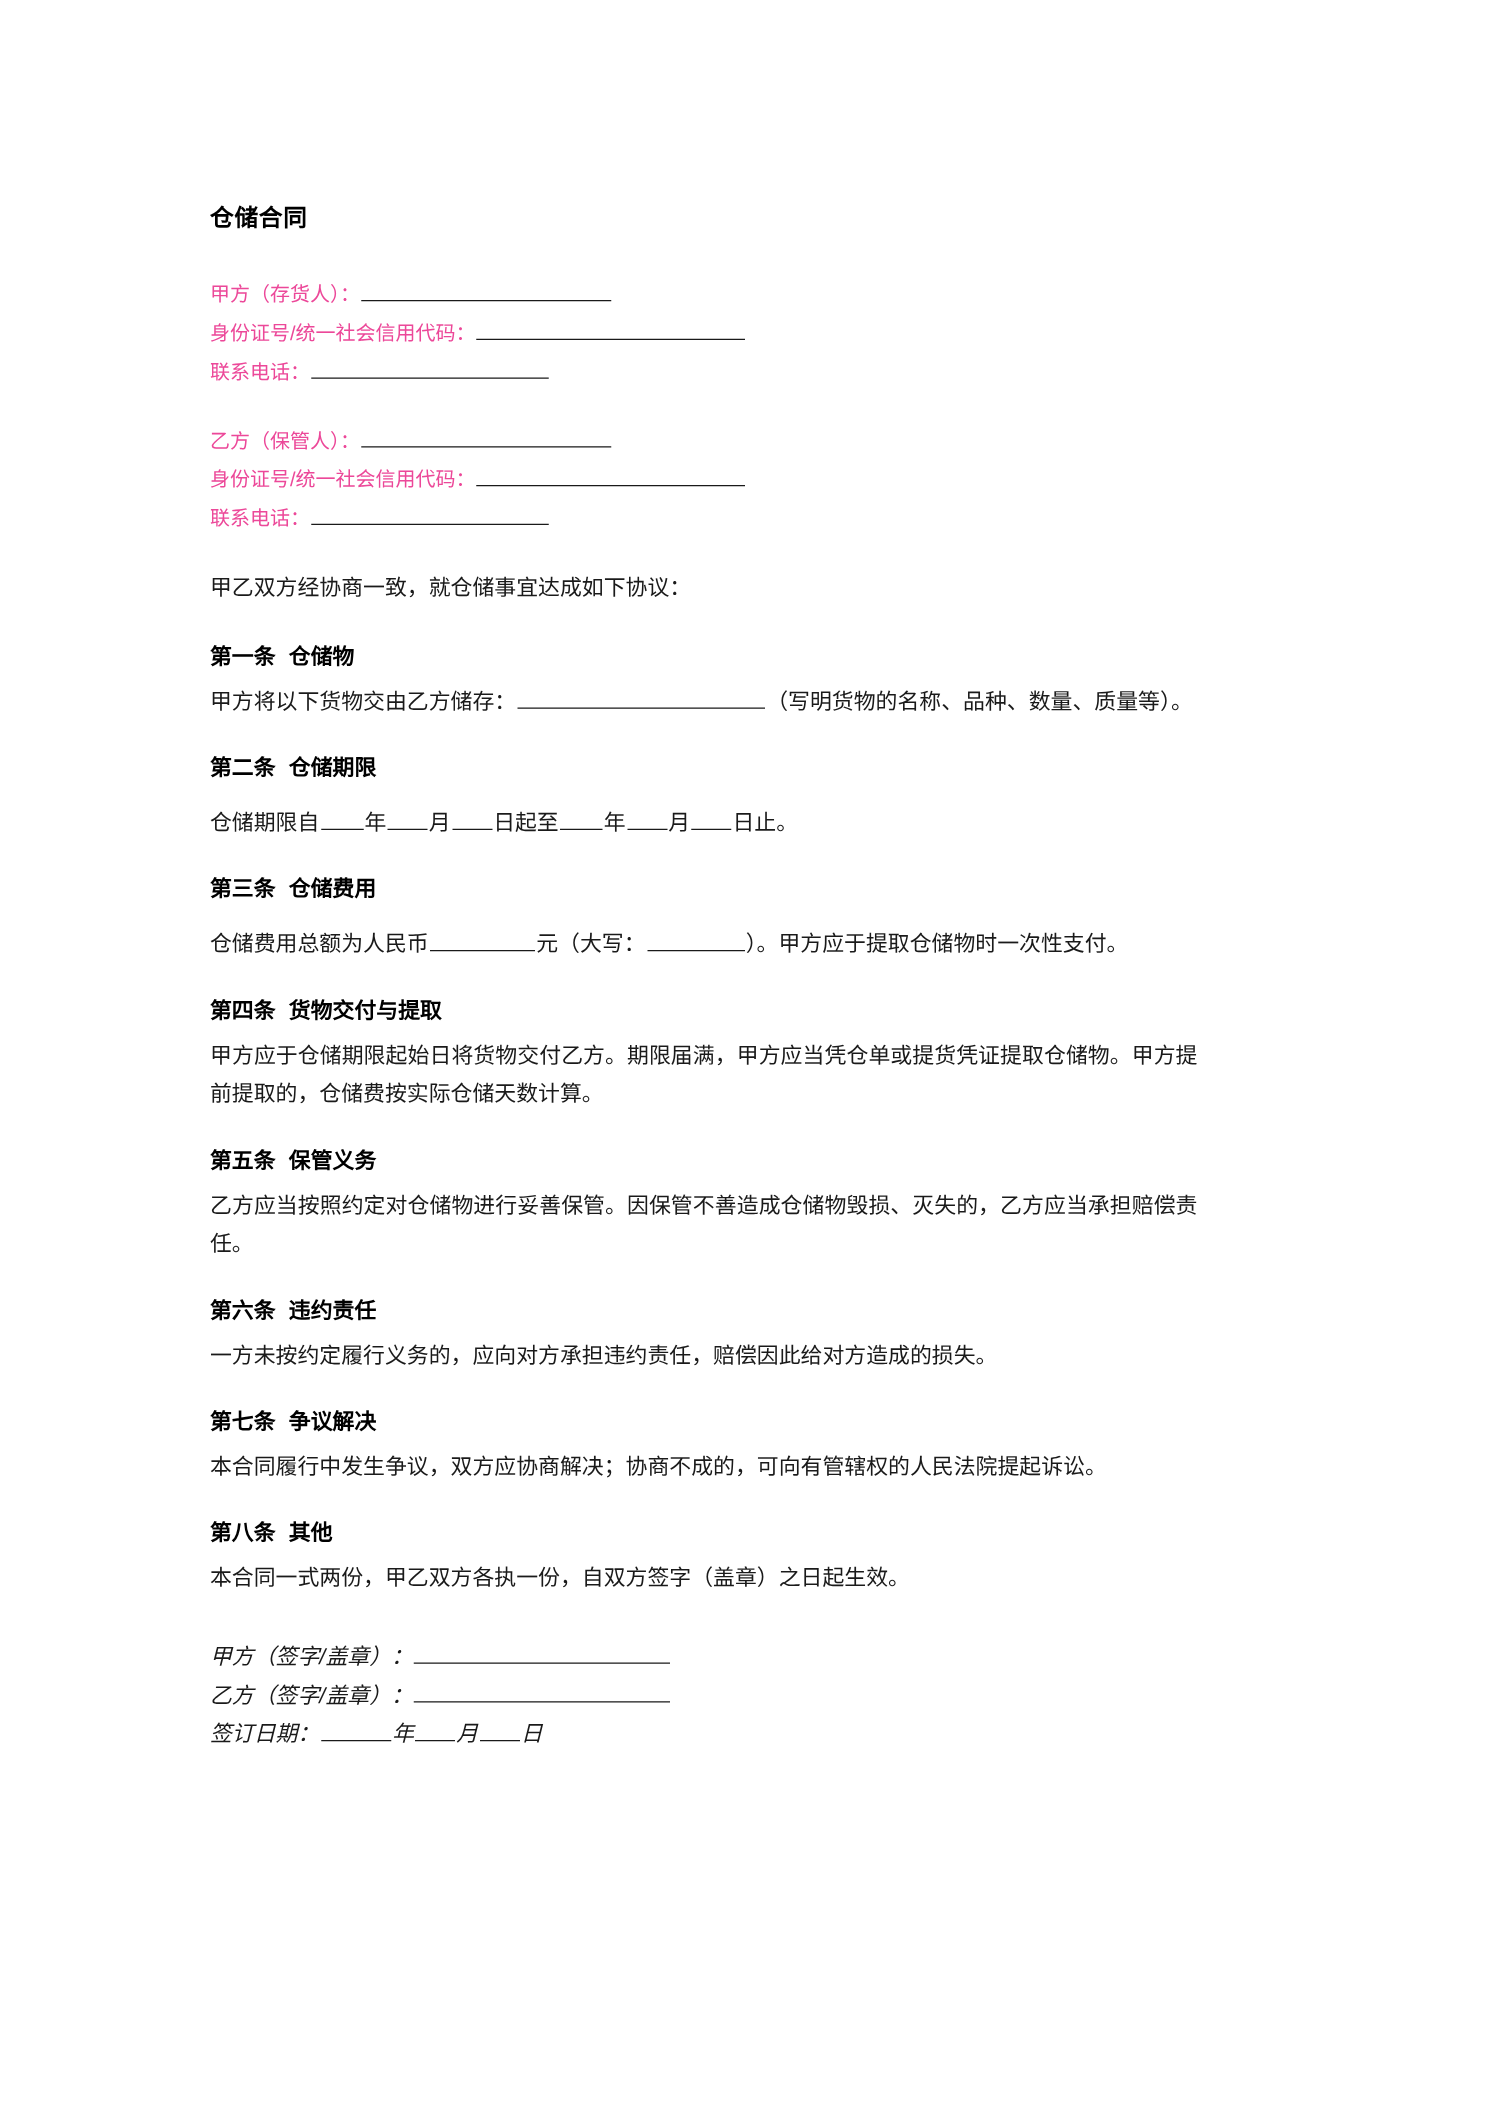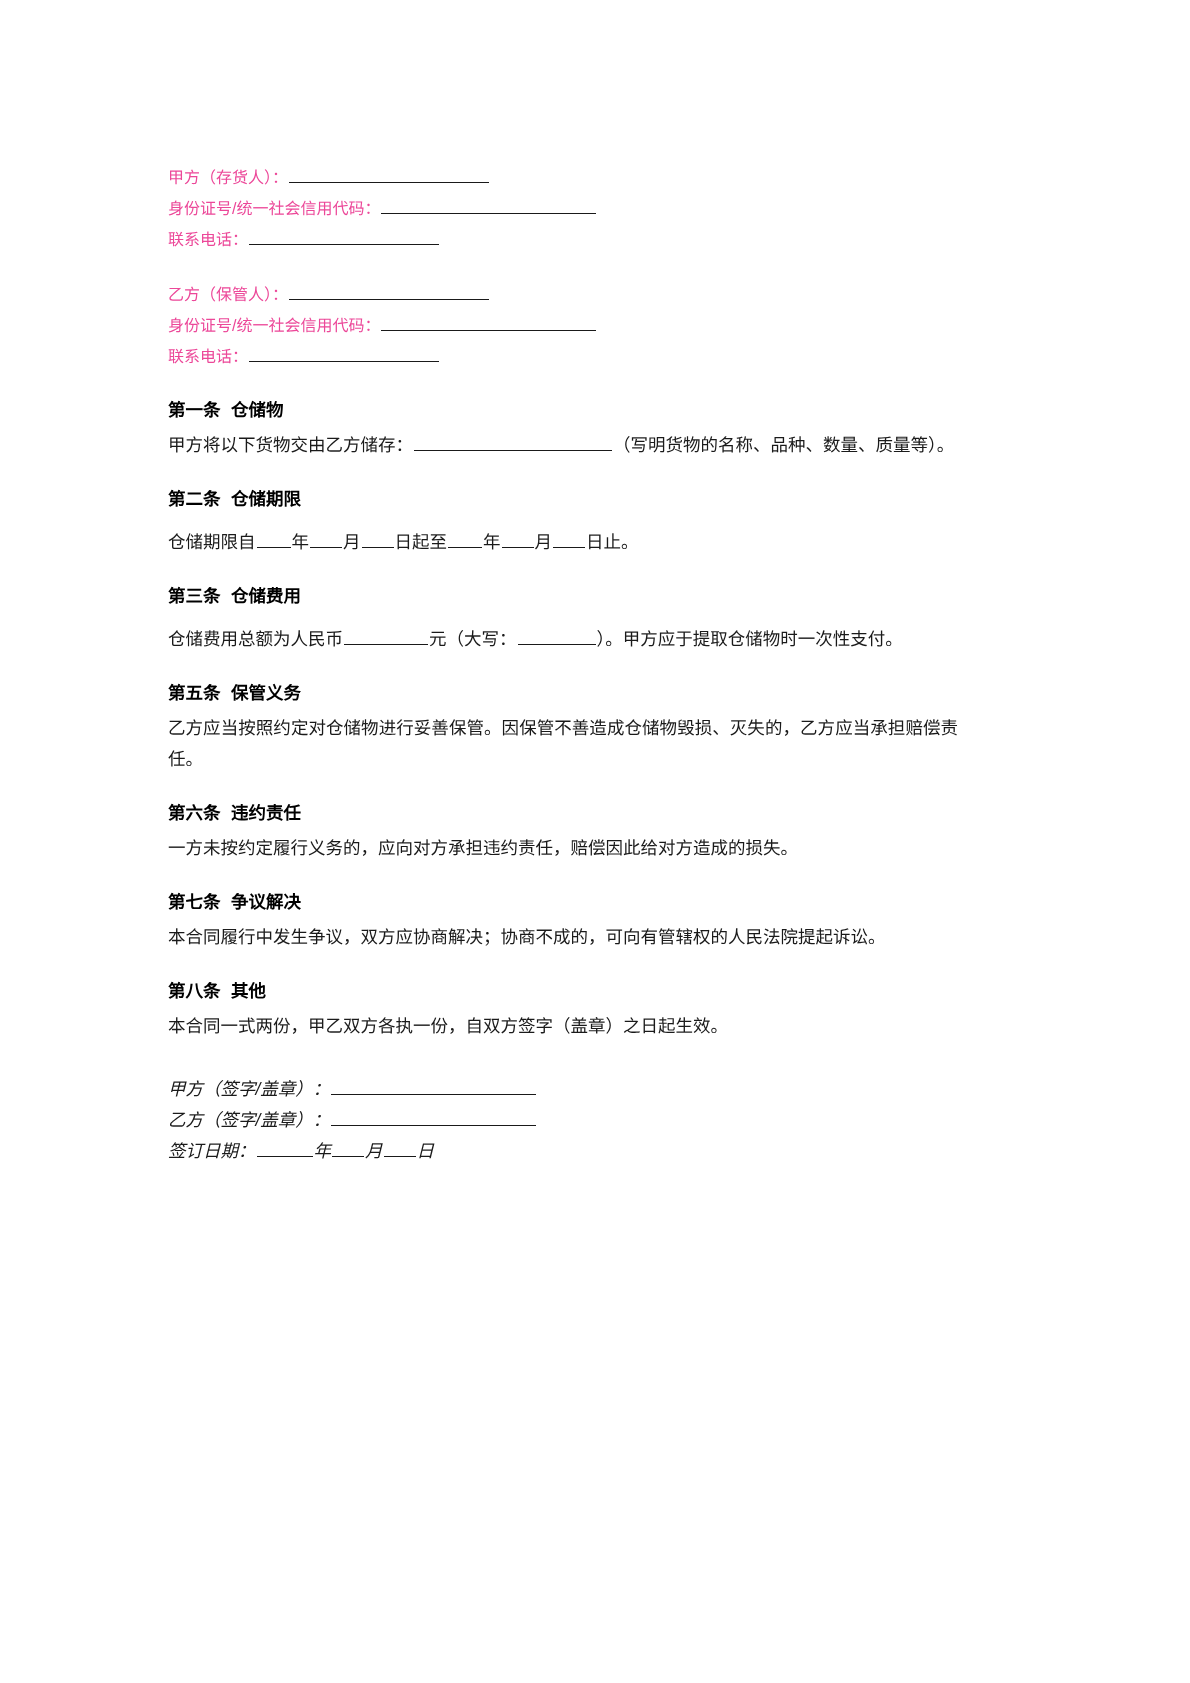--- a/index.html
+++ b/index.html
@@ -97,49 +97,55 @@
     line-height: 31px;
     white-space: nowrap;
   }
 </style>
 </head>
 <body>
 
 <div class="page">
   <div class="content">
 
+    <h1 class="doc-title">仓储合同</h1>
 
     <div class="party-block">
       <div class="line"><span>甲方（存货人）：</span><span class="blank b-name"></span></div>
       <div class="line"><span>身份证号/统一社会信用代码：</span><span class="blank b-id"></span></div>
       <div class="line"><span>联系电话：</span><span class="blank b-tel"></span></div>
     </div>
 
     <div class="party-block">
       <div class="line"><span>乙方（保管人）：</span><span class="blank b-name"></span></div>
       <div class="line"><span>身份证号/统一社会信用代码：</span><span class="blank b-id"></span></div>
       <div class="line"><span>联系电话：</span><span class="blank b-tel"></span></div>
     </div>
 
+    <p class="intro">甲乙双方经协商一致，就仓储事宜达成如下协议：</p>
 
     <div class="article">
       <div class="article-heading">第一条 仓储物</div>
       <div class="article-body"><span>甲方将以下货物交由乙方储存：</span><span class="blank b-goods"></span><span>（写明货物的名称、品种、数量、质量等）。</span></div>
     </div>
 
     <div class="article">
       <div class="article-heading">第二条 仓储期限</div>
       <div class="article-body nowrap"><span>仓储期限自</span><span class="blank b-ymd-y"></span><span>年</span><span class="blank b-ymd-m"></span><span>月</span><span class="blank b-ymd-d"></span><span>日起至</span><span class="blank b-ymd-y"></span><span>年</span><span class="blank b-ymd-m"></span><span>月</span><span class="blank b-ymd-d"></span><span>日止。</span></div>
     </div>
 
     <div class="article">
       <div class="article-heading">第三条 仓储费用</div>
       <div class="article-body nowrap"><span>仓储费用总额为人民币</span><span class="blank b-amount"></span><span>元（大写：</span><span class="blank b-upper"></span><span>）。甲方应于提取仓储物时一次性支付。</span></div>
     </div>
 
+    <div class="article">
+      <div class="article-heading">第四条 货物交付与提取</div>
+      <div class="article-body">甲方应于仓储期限起始日将货物交付乙方。期限届满，甲方应当凭仓单或提货凭证提取仓储物。甲方提前提取的，仓储费按实际仓储天数计算。</div>
+    </div>
 
     <div class="article">
       <div class="article-heading">第五条 保管义务</div>
       <div class="article-body">乙方应当按照约定对仓储物进行妥善保管。因保管不善造成仓储物毁损、灭失的，乙方应当承担赔偿责任。</div>
     </div>
 
     <div class="article">
       <div class="article-heading">第六条 违约责任</div>
       <div class="article-body">一方未按约定履行义务的，应向对方承担违约责任，赔偿因此给对方造成的损失。</div>
     </div>

